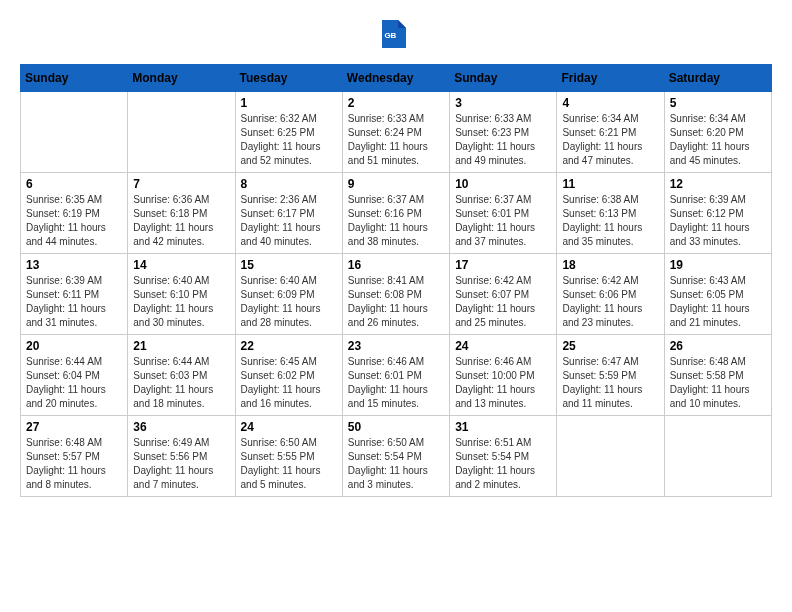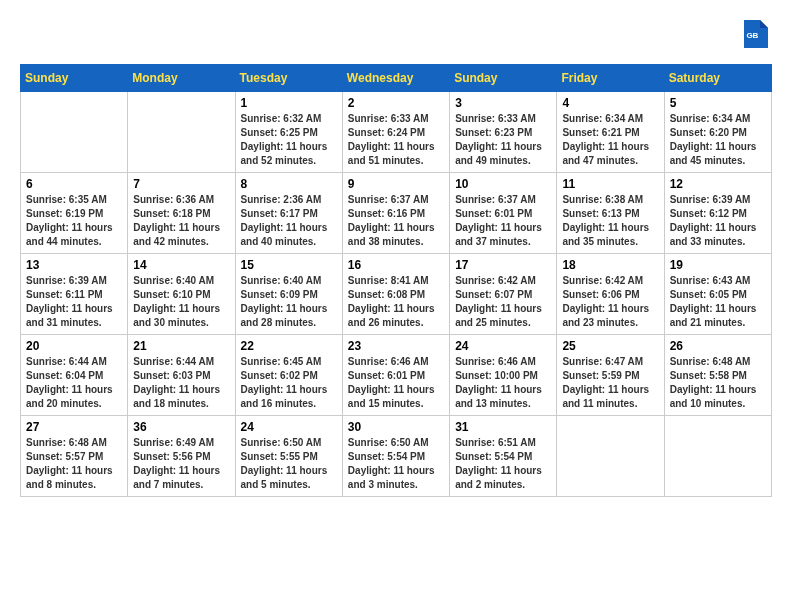--- a/index.html
+++ b/index.html
@@ -5,21 +5,21 @@
     * { box-sizing: border-box; margin: 0; padding: 0; }
     body {
       font-family: Arial, sans-serif;
       background: #fff;
       width: 792px;
       min-height: 612px;
       padding: 20px;
     }
     .header {
       display: flex;
-      justify-content: flex-end;
+      justify-content: center;
       align-items: flex-start;
       margin-bottom: 16px;
     }
     .logo {
       display: flex;
       align-items: center;
       gap: 4px;
     }
     .logo-text {
       display: flex;
@@ -46,21 +46,21 @@
       font-size: 15px;
       color: #555;
     }
     .calendar {
       width: 100%;
       border-collapse: collapse;
       font-size: 11px;
     }
     .calendar th {
       background-color: #1565C0;
-      color: #fde047;
+      color: #000000;
       padding: 6px 4px;
       text-align: left;
       font-size: 12px;
       border: 1px solid #1565C0;
       margin-left: 44px;
     }
     .calendar td {
       border: 1px solid #ccc;
       vertical-align: top;
       padding: 4px 5px;
@@ -72,21 +72,20 @@
     .day-number {
       font-weight: bold;
       font-size: 12px;
       display: block;
       margin-bottom: 2px;
     }
     .day-info {
       font-size: 10px;
       color: #333;
       line-height: 1.4;
-      font-weight: bold;
     }
     .empty-cell {
       background: #fff;
     }
   </style>
 </head>
 <body>
 
 <div class="header">
   <div class="logo">
@@ -298,21 +297,21 @@
 Sunset: 5:56 PM
 Daylight: 11 hours and 7 minutes.</div>
         </td>
         <td>
           <span class="day-number">24</span>
           <div class="day-info">Sunrise: 6:50 AM
 Sunset: 5:55 PM
 Daylight: 11 hours and 5 minutes.</div>
         </td>
         <td>
-          <span class="day-number">30</span>
+          <span class="day-number">50</span>
           <div class="day-info">Sunrise: 6:50 AM
 Sunset: 5:54 PM
 Daylight: 11 hours and 3 minutes.</div>
         </td>
         <td>
           <span class="day-number">31</span>
           <div class="day-info">Sunrise: 6:51 AM
 Sunset: 5:54 PM
 Daylight: 11 hours and 2 minutes.</div>
         </td>

